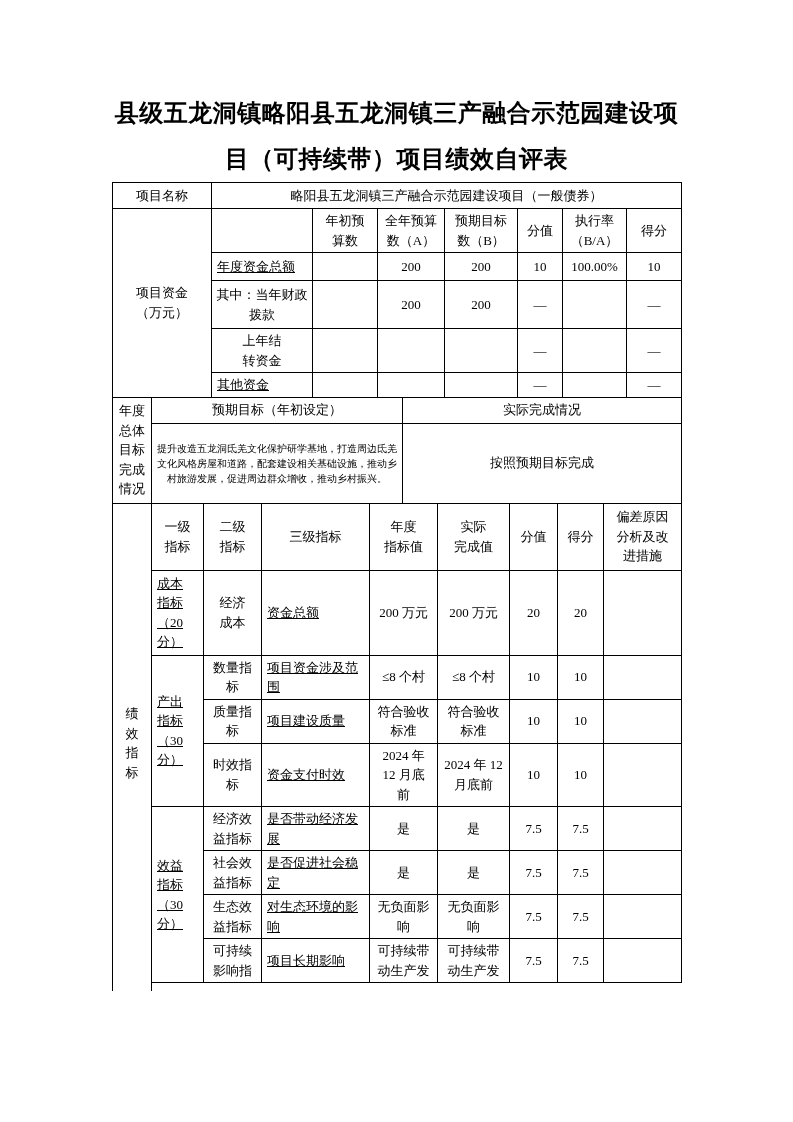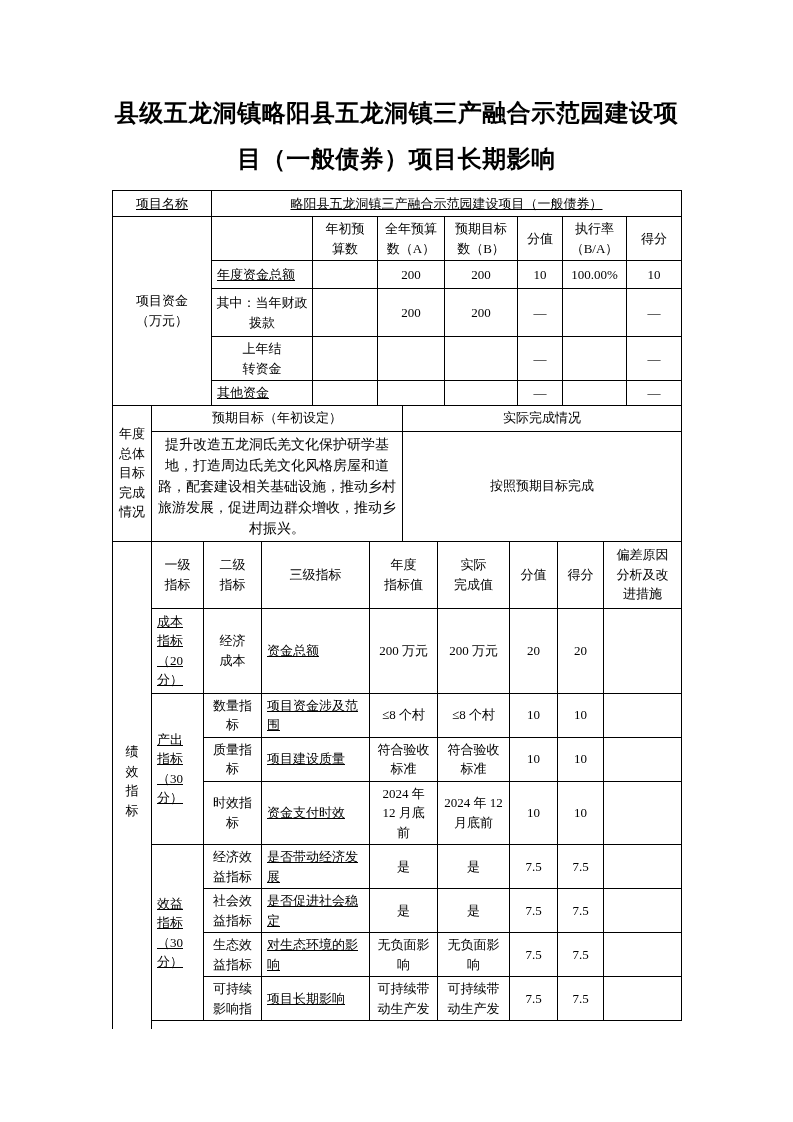--- a/index.html
+++ b/index.html
@@ -23,52 +23,52 @@
     text-align: center;
     margin-top: 3px;
     margin-bottom: 5px;
   }
   table {
     border-collapse: collapse;
     table-layout: fixed;
     width: 569px;
     margin-top: -1px;
   }
-  table.first { margin-top: 8px; text-decoration: underline; }
+  table.first { margin-top: 0; }
   td {
     border: 1px solid #000;
     font-size: 13px;
     line-height: 1.5;
     text-align: center;
     vertical-align: middle;
     white-space: pre-line;
     padding: 2px 3px;
     overflow: hidden;
   }
   td.left { text-align: left; padding-left: 5px; text-decoration: underline; }
-  td.goal-text { font-size: 14px; padding: 2px 4px; }
+  td.goal-text { font-size: 10px; padding: 2px 4px; }
   .tbl4-wrap { position: relative; }
   td.no-bottom { border-bottom: none; }
   .tick {
     position: absolute;
     width: 1px;
     height: 8px;
     background: #000;
     bottom: -8px;
   }
   .tick.t1 { left: 0; }
   .tick.t2 { left: 39px; }
 </style>
 </head>
 <body>
 
 <div class="sheet">
 
   <h1 class="doc-title">县级五龙洞镇略阳县五龙洞镇三产融合示范园建设项
-目（一般债券）项目长期影响</h1>
+目（可持续带）项目绩效自评表</h1>
 
   <table class="first">
     <colgroup>
         <col style="width:99px">
         <col style="width:193px">
         <col style="width:158px">
         <col style="width:119px">
       </colgroup>
     <tbody>
         <tr style="height:26px">

